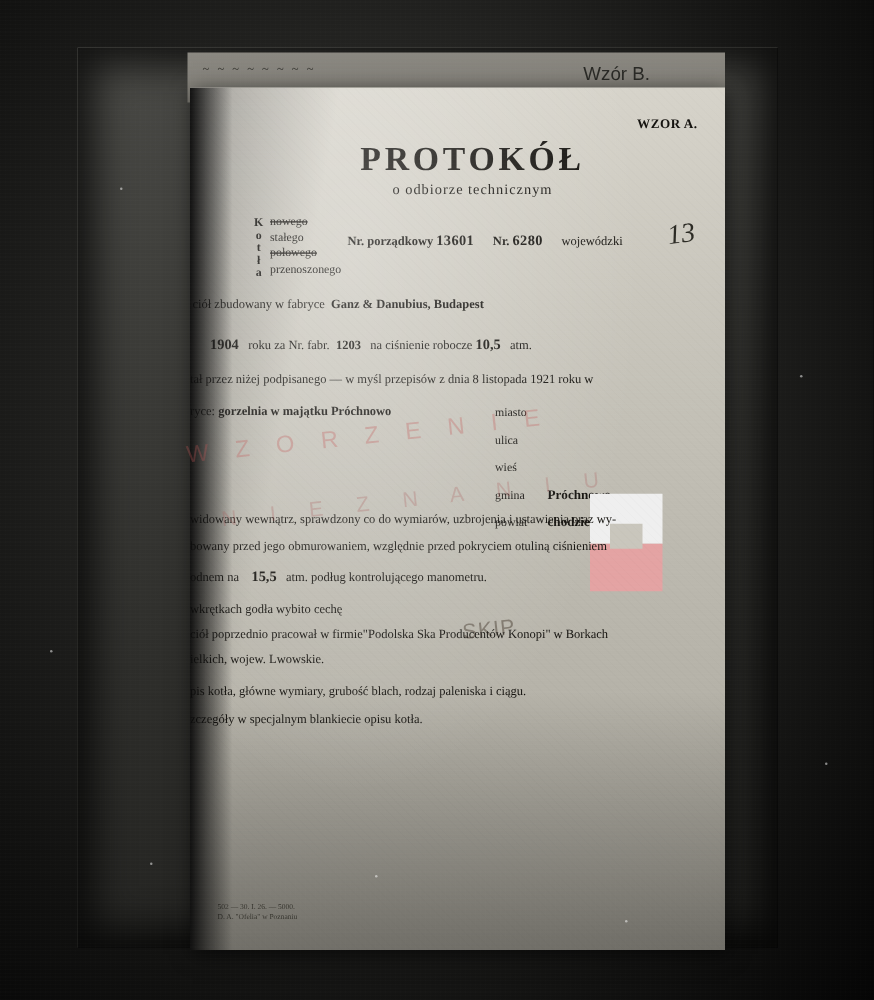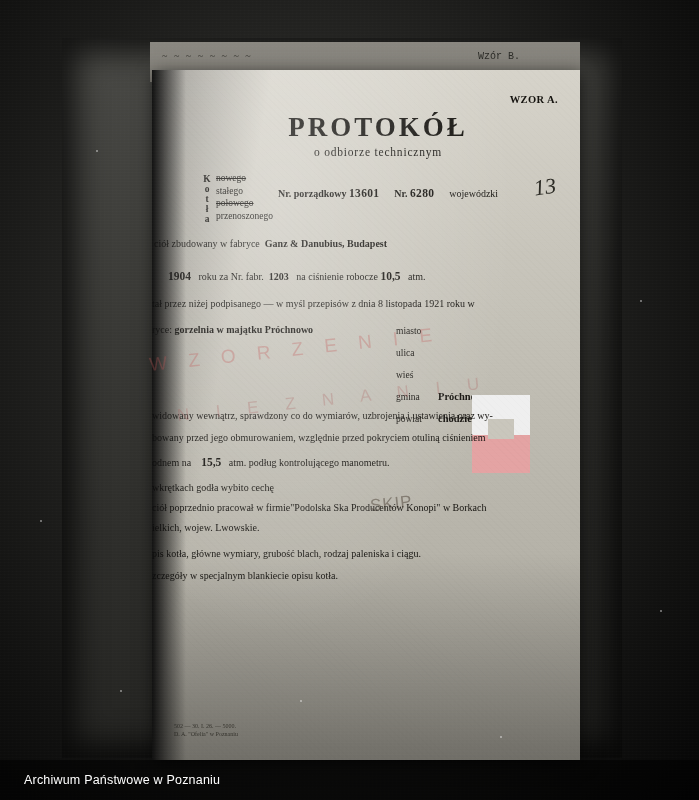--- a/index.html
+++ b/index.html
@@ -53,23 +53,23 @@
   .under-sheet {
     position: absolute;
     left: 150px; top: 42px;
     width: 430px; height: 40px;
     background: linear-gradient(180deg,#9d9a92 0%, #8a877f 100%);
     opacity: .85;
   }
   .under-sheet .wzor-top {
     position: absolute;
     right: 60px; top: 9px;
-    font-size: 10px;
+    font-size: 15px;
     color: #2a2a26;
-    font-family: Liberation Mono, monospace;
+    font-family: Liberation Sans, sans-serif;
   }
   .under-sheet .scribble-top {
     position: absolute;
     left: 12px; top: 8px;
     font-size: 10px;
     color: #3b3a35;
     letter-spacing: 2px;
   }
 
   
@@ -430,17 +430,14 @@
   <div class="plate-grain"></div>
 
   <div class="dust" style="left:96px; top:150px;"></div>
   <div class="dust" style="left:640px; top:300px;"></div>
   <div class="dust" style="left:40px; top:520px;"></div>
   <div class="dust" style="left:660px; top:610px;"></div>
   <div class="dust" style="left:300px; top:700px;"></div>
   <div class="dust" style="left:500px; top:736px;"></div>
   <div class="dust" style="left:120px; top:690px;"></div>
 
-  <div class="caption-bar">
-    <div class="caption-text">Archiwum Państwowe w Poznaniu</div>
-  </div>
 
 </div>
 
 </body></html>

